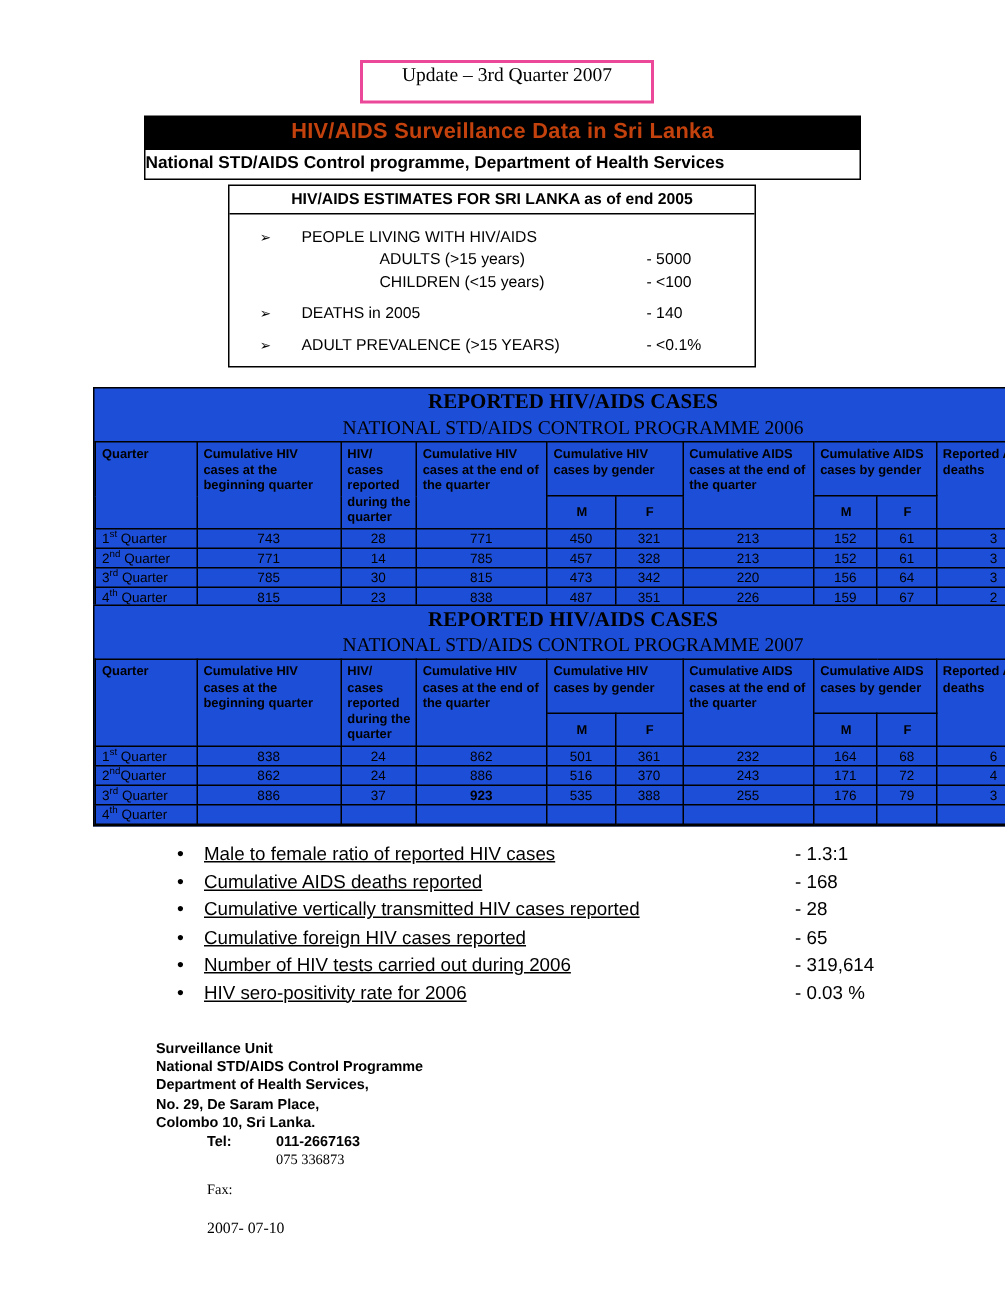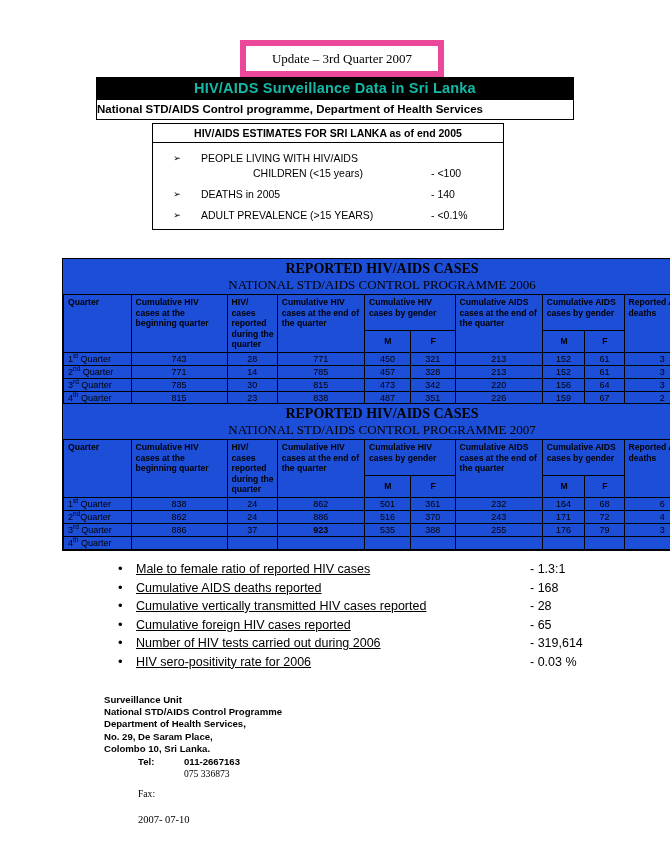--- a/index.html
+++ b/index.html
@@ -22,38 +22,37 @@
     background: #ffffff;
   }
 
   
   .update-box {
     position: absolute;
     left: 240px;
     top: 40px;
     width: 192px;
     height: 25px;
-    border: 6px solid #ec4899;
+    border: 2px solid #ec4899;
     display: flex;
-    align-items: center;
     justify-content: center;
     font-family: "Liberation Serif", serif;
     font-size: 13px;
   }
 
   
   .banner-wrap {
     position: absolute;
     left: 96px;
     top: 77px;
     width: 478px;
   }
   .banner-black {
     background: #000000;
-    color: #14b8a6;
+    color: #c2410c;
     text-align: center;
     font-weight: bold;
     font-size: 14.5px;
     padding: 3px 0 4px 0;
     letter-spacing: .2px;
   }
   .banner-sub {
     border: 1px solid #000;
     border-top: none;
     font-weight: bold;
@@ -246,20 +245,25 @@
     <div class="banner-sub">National STD/AIDS Control programme, Department of Health Services</div>
   </div>
 
   <div class="est-box">
     <div class="est-title">HIV/AIDS ESTIMATES FOR SRI LANKA as of end 2005</div>
     <div class="est-body">
       <div class="est-row">
         <div class="est-arrow">➢</div>
         <div class="est-label">PEOPLE LIVING WITH HIV/AIDS</div>
         <div class="est-val"></div>
+      </div>
+      <div class="est-row">
+        <div class="est-arrow"></div>
+        <div class="est-label indent1">ADULTS        (&gt;15 years)</div>
+        <div class="est-val">- 5000</div>
       </div>
       <div class="est-row">
         <div class="est-arrow"></div>
         <div class="est-label indent1">CHILDREN (&lt;15  years)</div>
         <div class="est-val">- &lt;100</div>
       </div>
       <div class="gap-sm"></div>
       <div class="est-row">
         <div class="est-arrow">➢</div>
         <div class="est-label">DEATHS in 2005</div>

